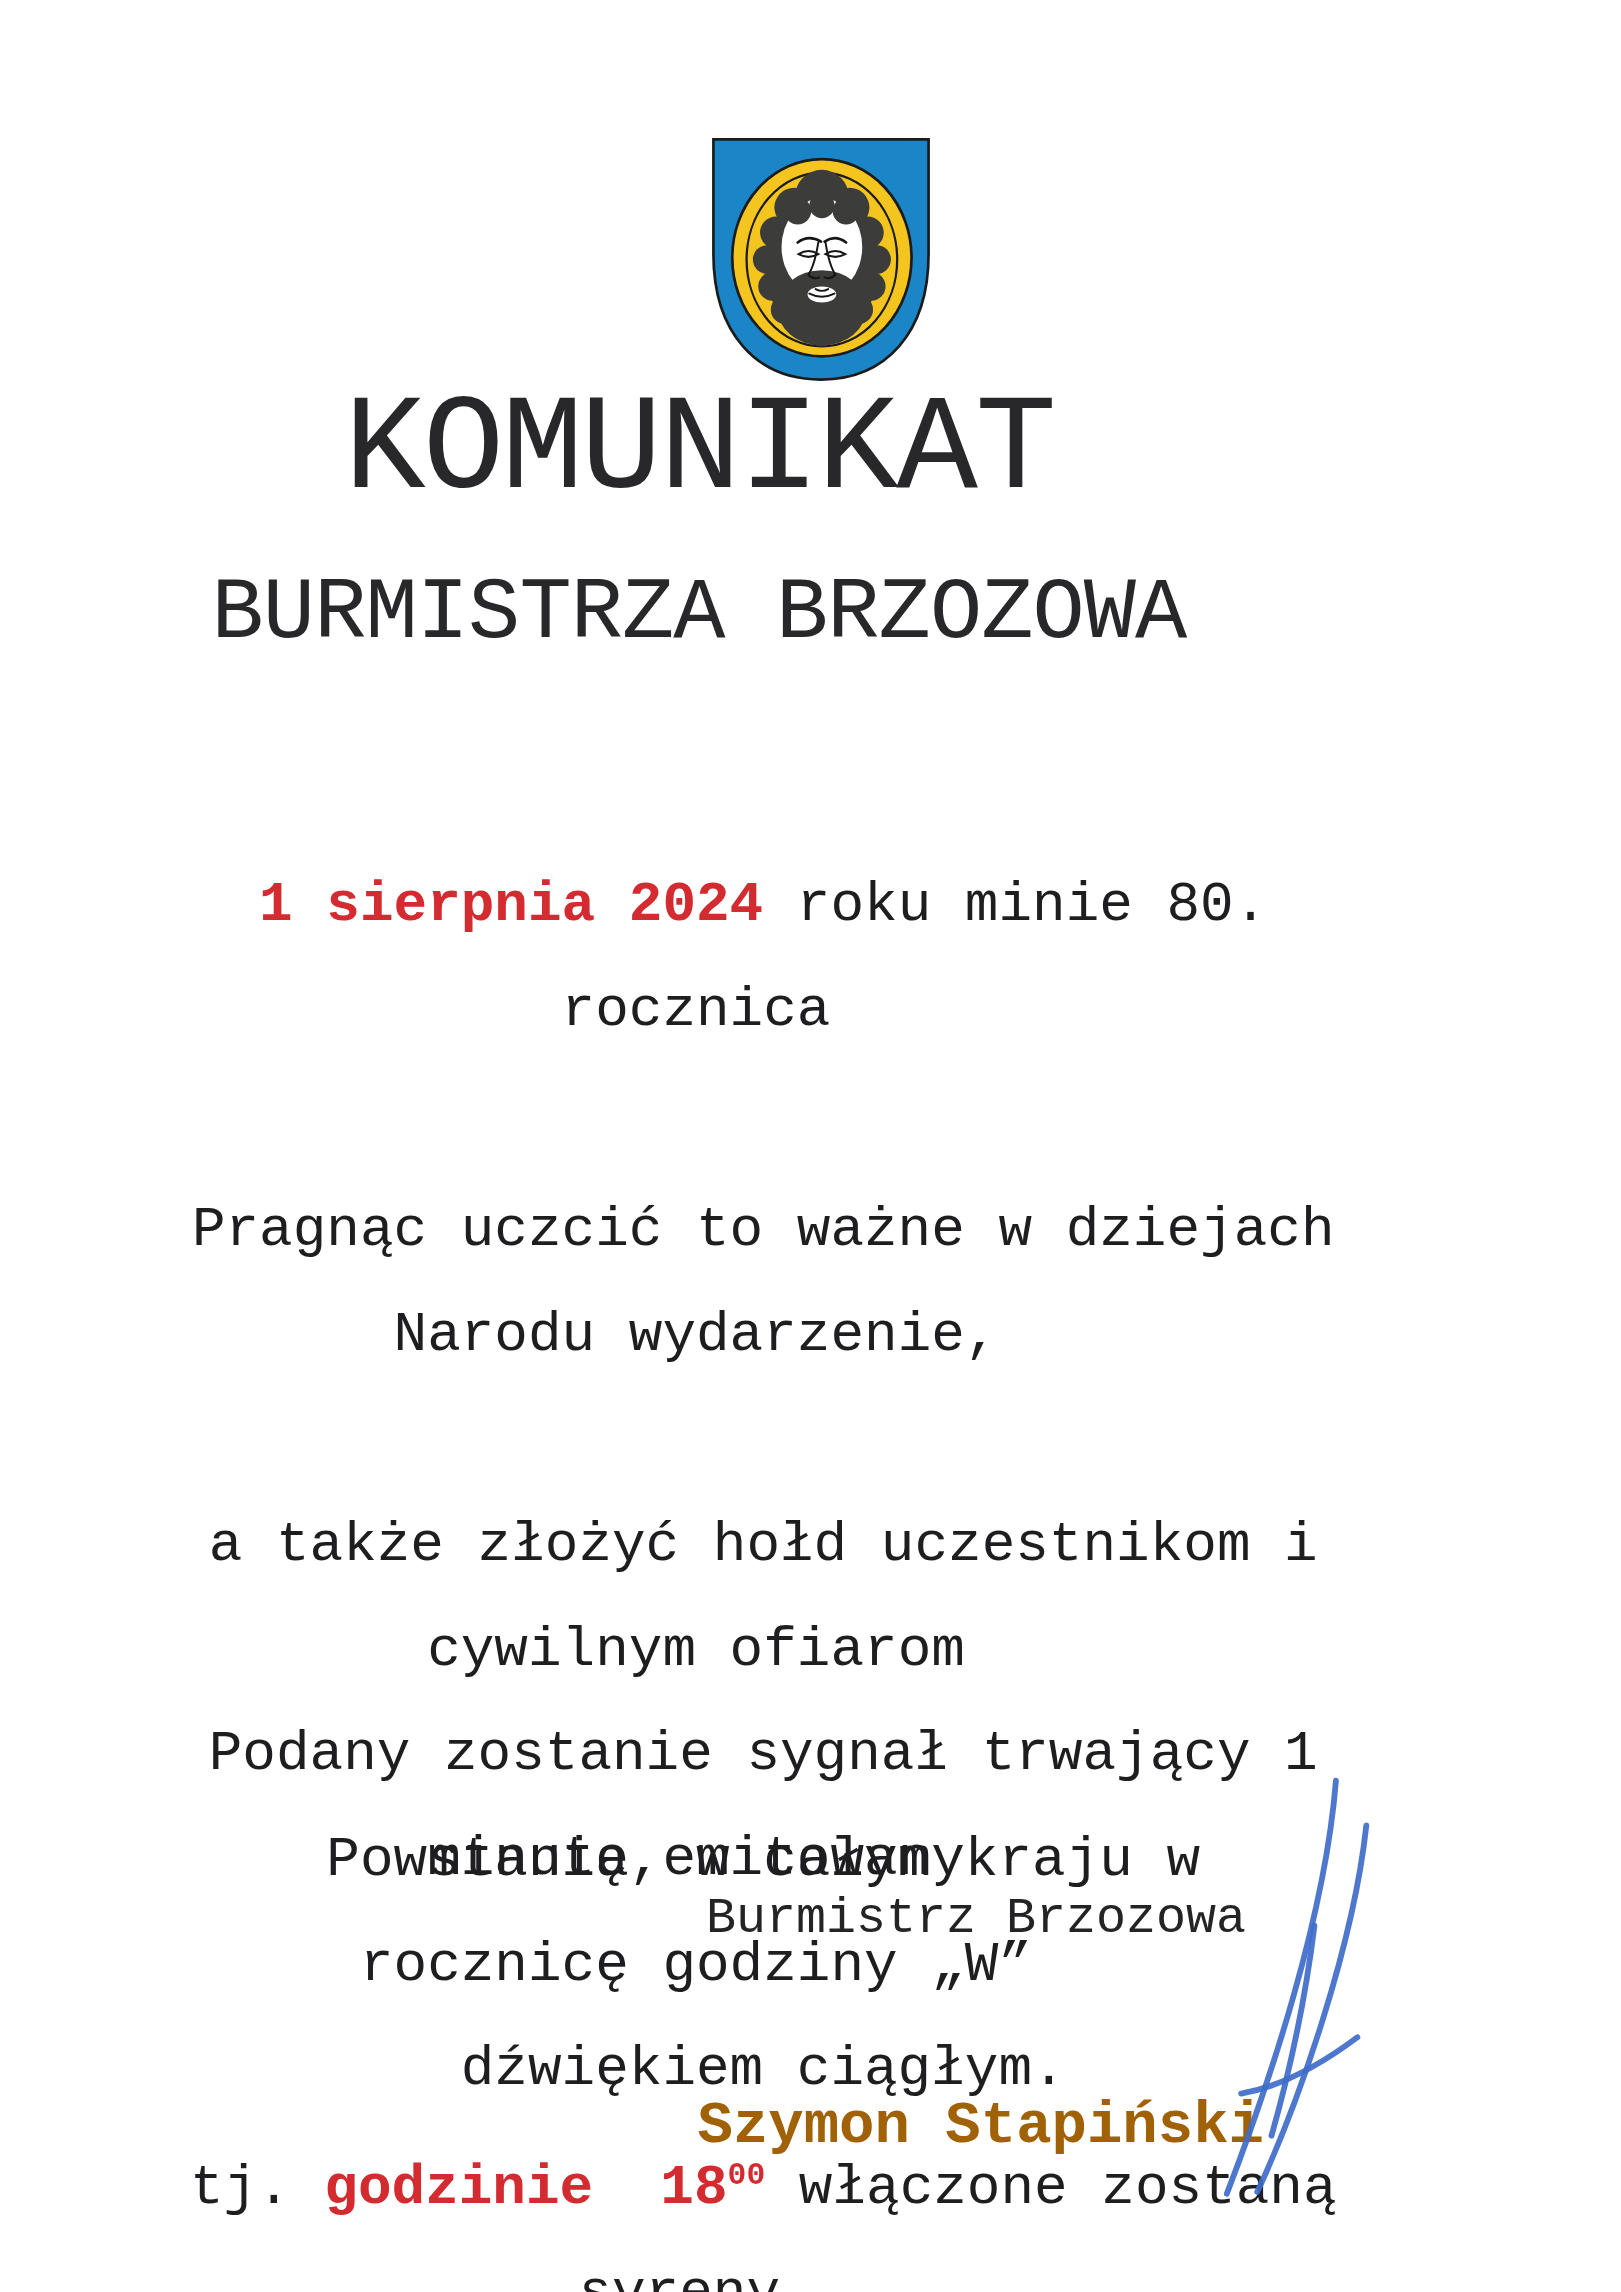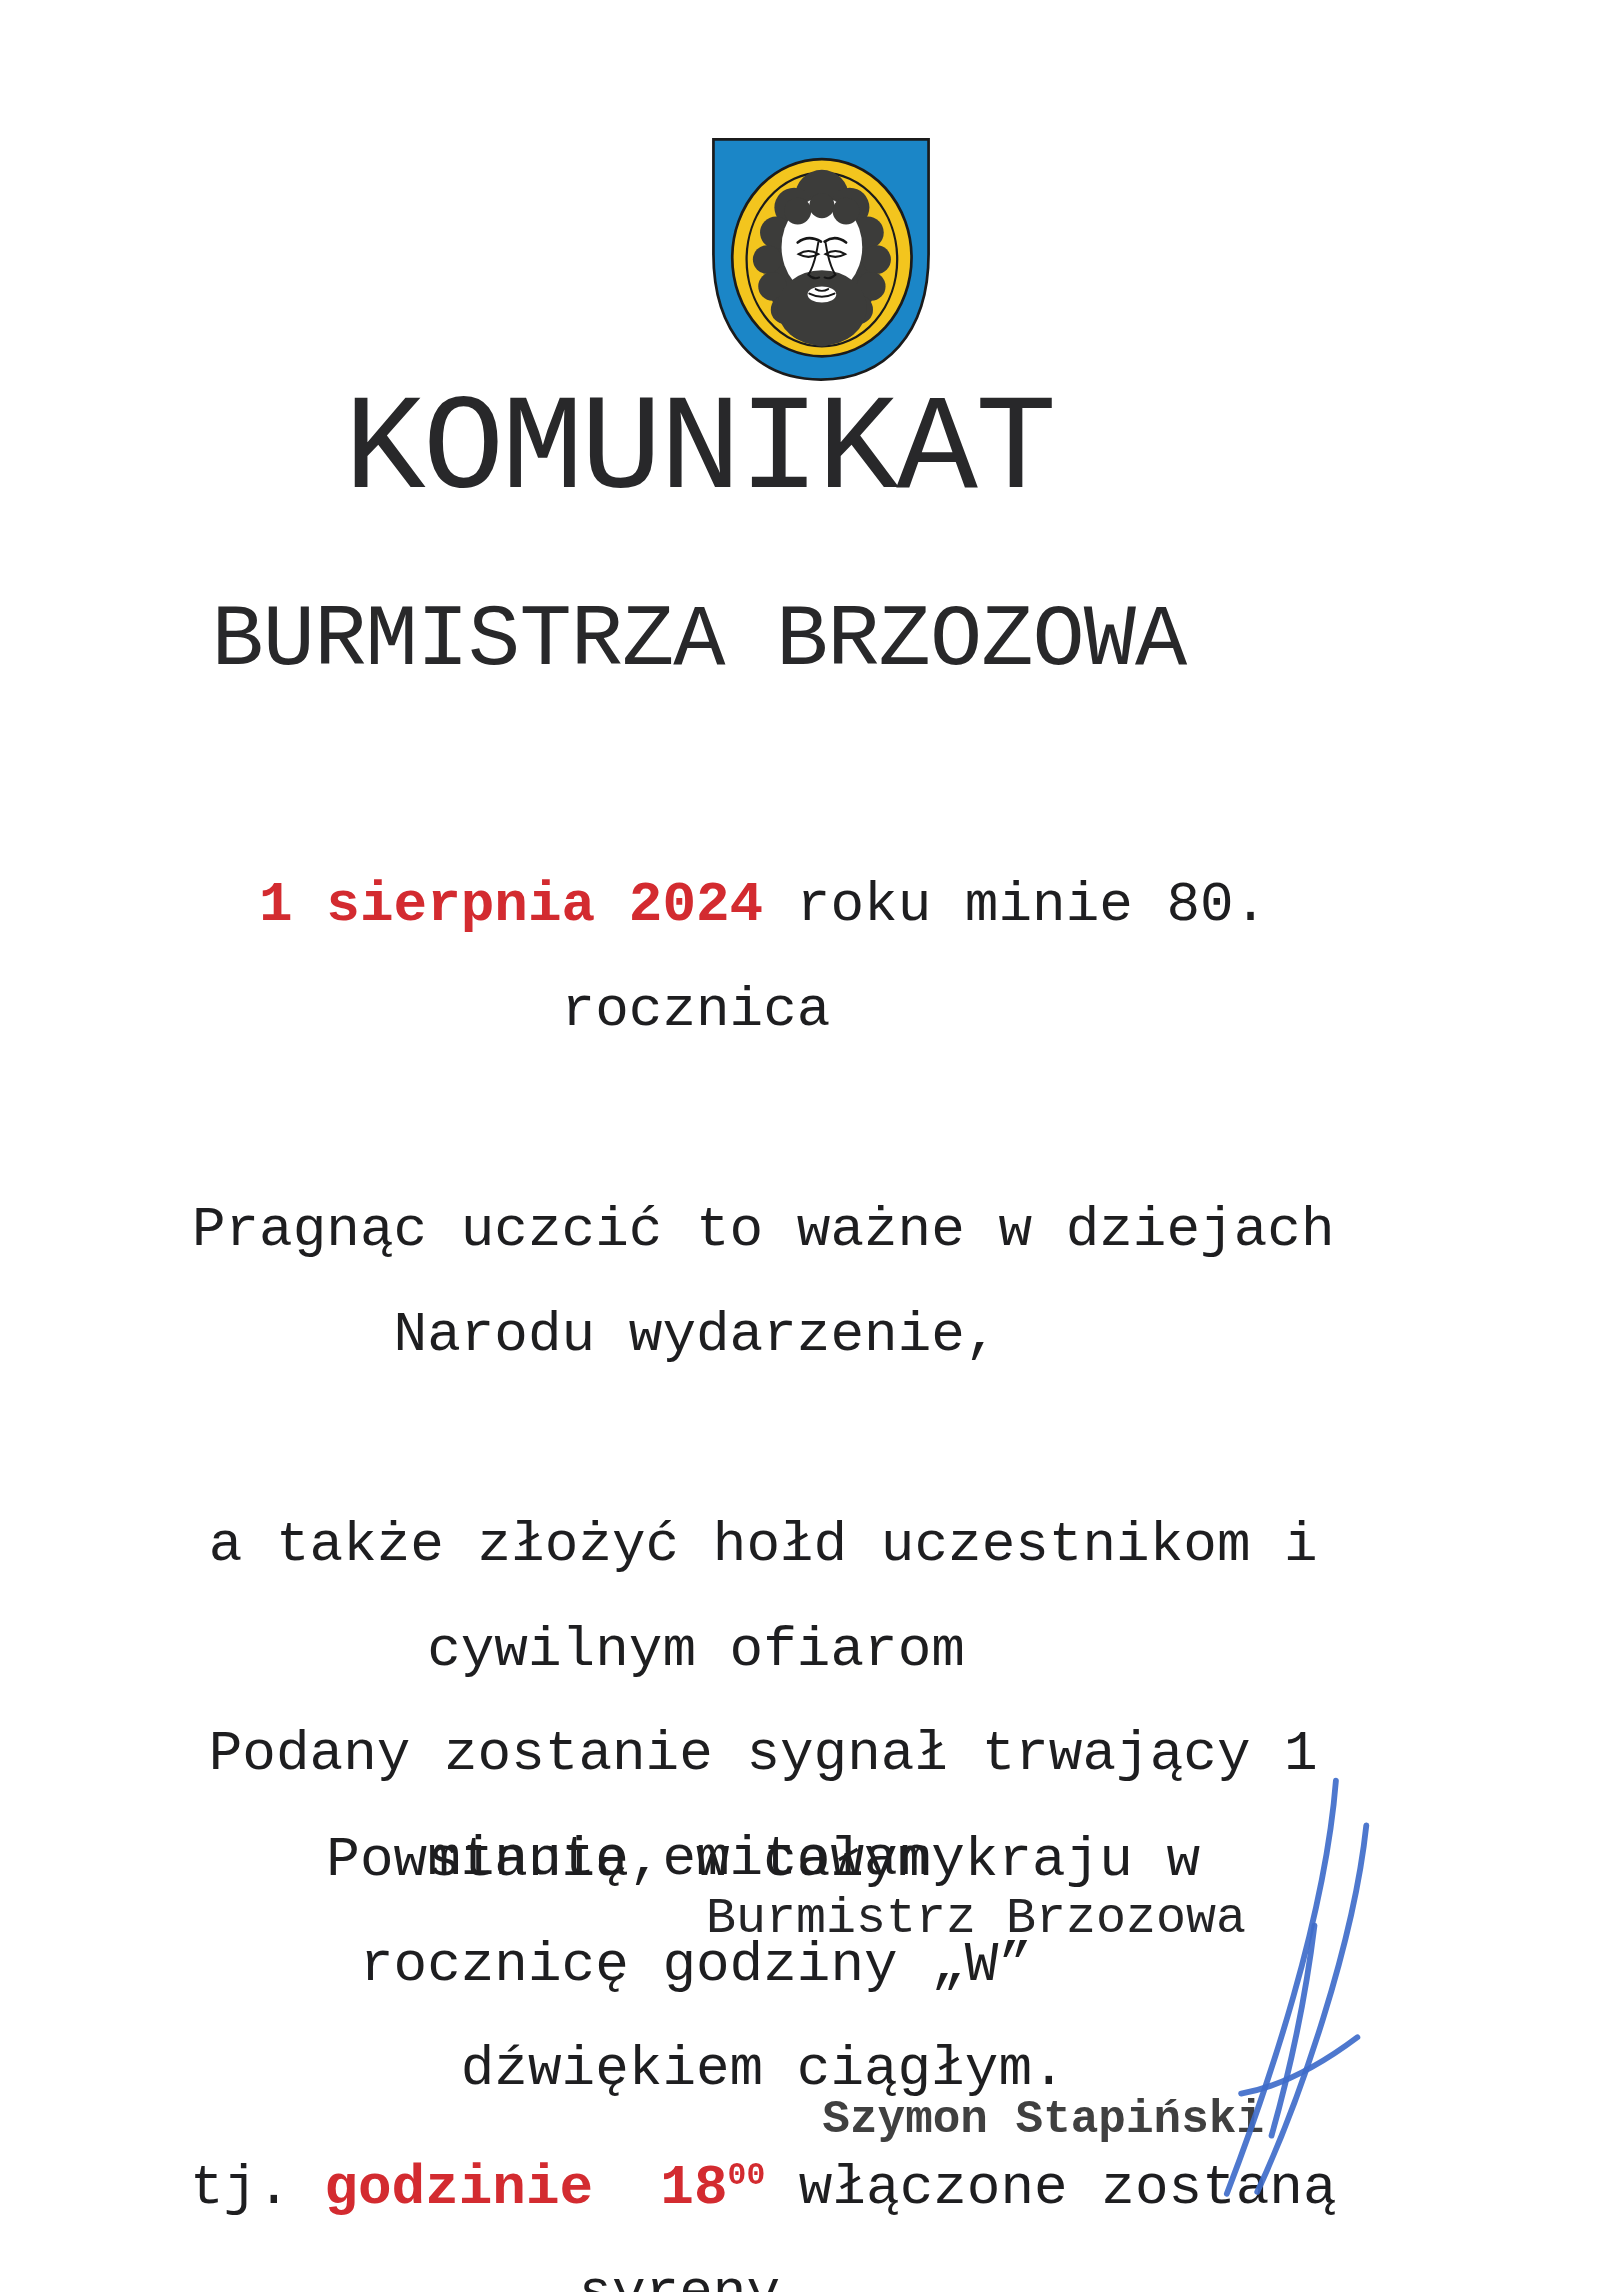--- a/index.html
+++ b/index.html
@@ -26,21 +26,21 @@
   .crest .skin{fill:#ffffff;}
   
   .title{
     position:absolute;top:383px;left:0;width:100%;
     text-align:center;
     font-size:136px;line-height:1;
     letter-spacing:-2.7px;
     color:#28282a;
   }
   .subtitle{
-    position:absolute;top:598px;left:0;width:100%;
+    position:absolute;top:571px;left:0;width:100%;
     text-align:center;
     font-size:87px;line-height:1;
     letter-spacing:-0.9px;
     color:#28282a;
   }
   
   .para{
     position:absolute;left:54px;right:60px;
     text-align:center;
     font-size:56px;
@@ -58,23 +58,23 @@
     letter-spacing:0;
   }
   
   .sig-role{
     position:absolute;top:1894px;right:152px;
     font-size:50px;line-height:1;
     color:#242426;
   }
   .sig-name{
     position:absolute;top:2097px;right:134px;
-    font-size:46px;line-height:1;
+    font-size:59px;line-height:1;
     font-weight:bold;
-    color:#404040;
+    color:#a16207;
   }
   .sig-ink{
     position:absolute;left:1200px;top:1773px;
     width:304px;height:466px;
     pointer-events:none;
   }
   .sig-ink path{
     fill:none;
     stroke-width:6.5;
     stroke-linecap:round;

